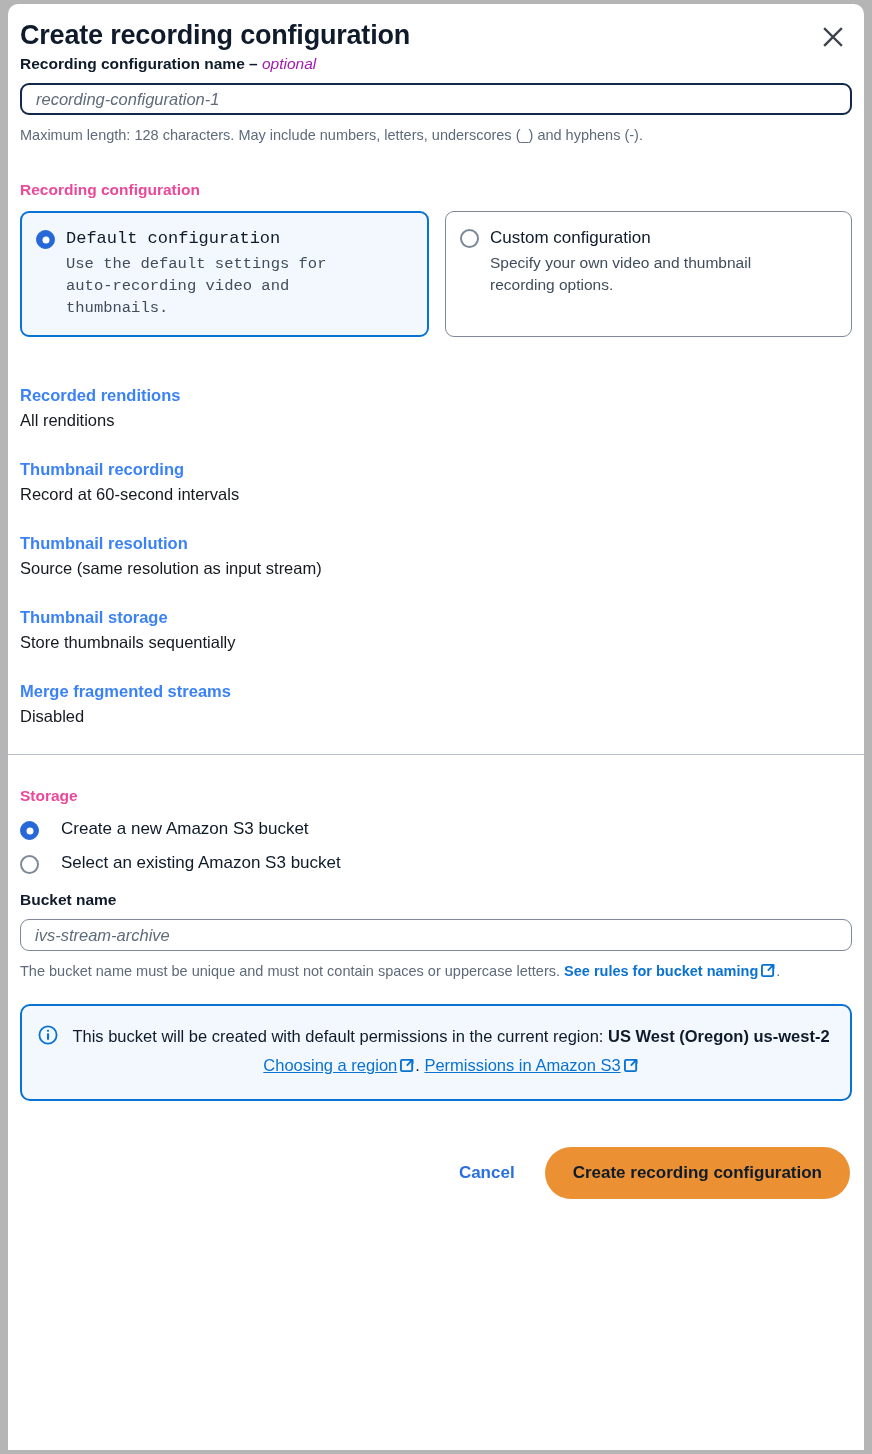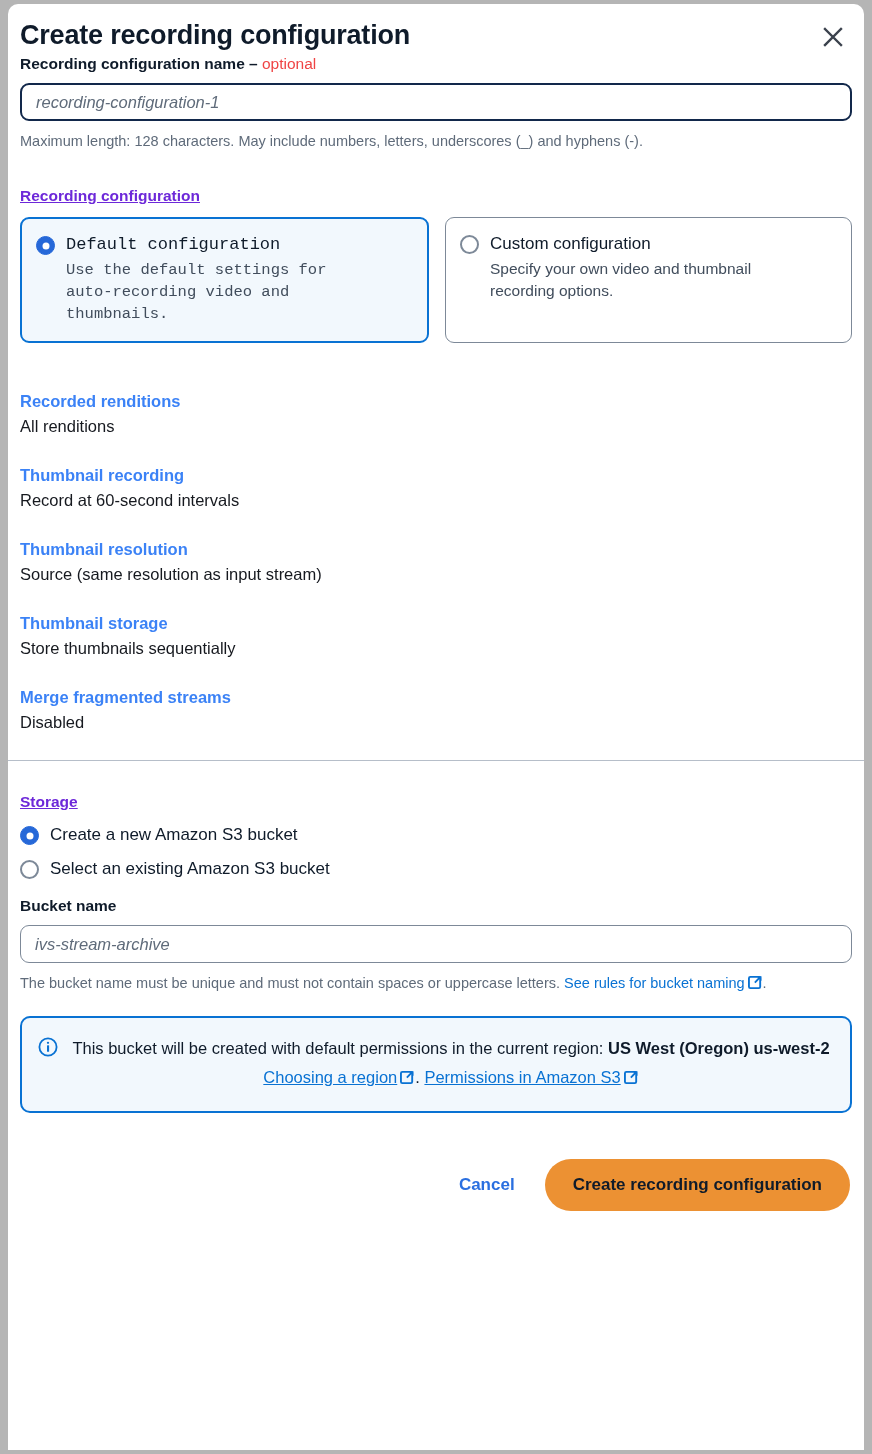--- a/index.html
+++ b/index.html
@@ -50,26 +50,27 @@
 
   .field-label {
     font-size: 15.5px;
     font-weight: bold;
     color: #0f1b2a;
     margin-bottom: 9px;
     line-height: 20px;
   }
   .field-label .optional {
     font-weight: normal;
-    color: #ef4444;
+    font-style: italic;
+    color: #a21caf;
   }
 
   .text-input {
     width: 100%;
-    height: 38px;
+    height: 32px;
     border-radius: 9px;
     padding: 0 14px;
     font-size: 16.5px;
     font-family: "Liberation Sans", sans-serif;
     color: #0f1b2a;
     background: #ffffff;
     outline: none;
   }
   .text-input::placeholder {
     color: #5f6b7a;
@@ -79,31 +80,30 @@
   .text-input.normal  { border: 1.6px solid #7d8998; }
 
   .hint {
     font-size: 14.5px;
     color: #5f6b7a;
     line-height: 24px;
     margin-top: 8px;
   }
   .hint a, .link {
     color: #0972d3;
-    font-weight: normal;
+    font-weight: bold;
     text-decoration: none;
     cursor: pointer;
   }
 
   .section-title {
     font-size: 15.5px;
     font-weight: bold;
-    color: #6d28d9;
+    color: #ec4899;
     line-height: 20px;
-    text-decoration: underline;
   }
 
   
   .tiles {
     display: flex;
     gap: 16px;
     margin-top: 11px;
   }
   .tile {
     flex: 1;
@@ -182,22 +182,22 @@
 
   .divider {
     height: 1px;
     background: #b6bec9;
     margin: 25px 0 0 0;
   }
 
   
   .radio-row {
     display: flex;
-    align-items: center;
-    gap: 11px;
+    align-items: flex-end;
+    gap: 22px;
     margin-top: 11px;
     cursor: pointer;
   }
   .radio-row .radio { margin-top: 2px; }
   .radio-row-label {
     font-size: 17px;
     color: #0f1b2a;
     line-height: 23px;
   }
 

